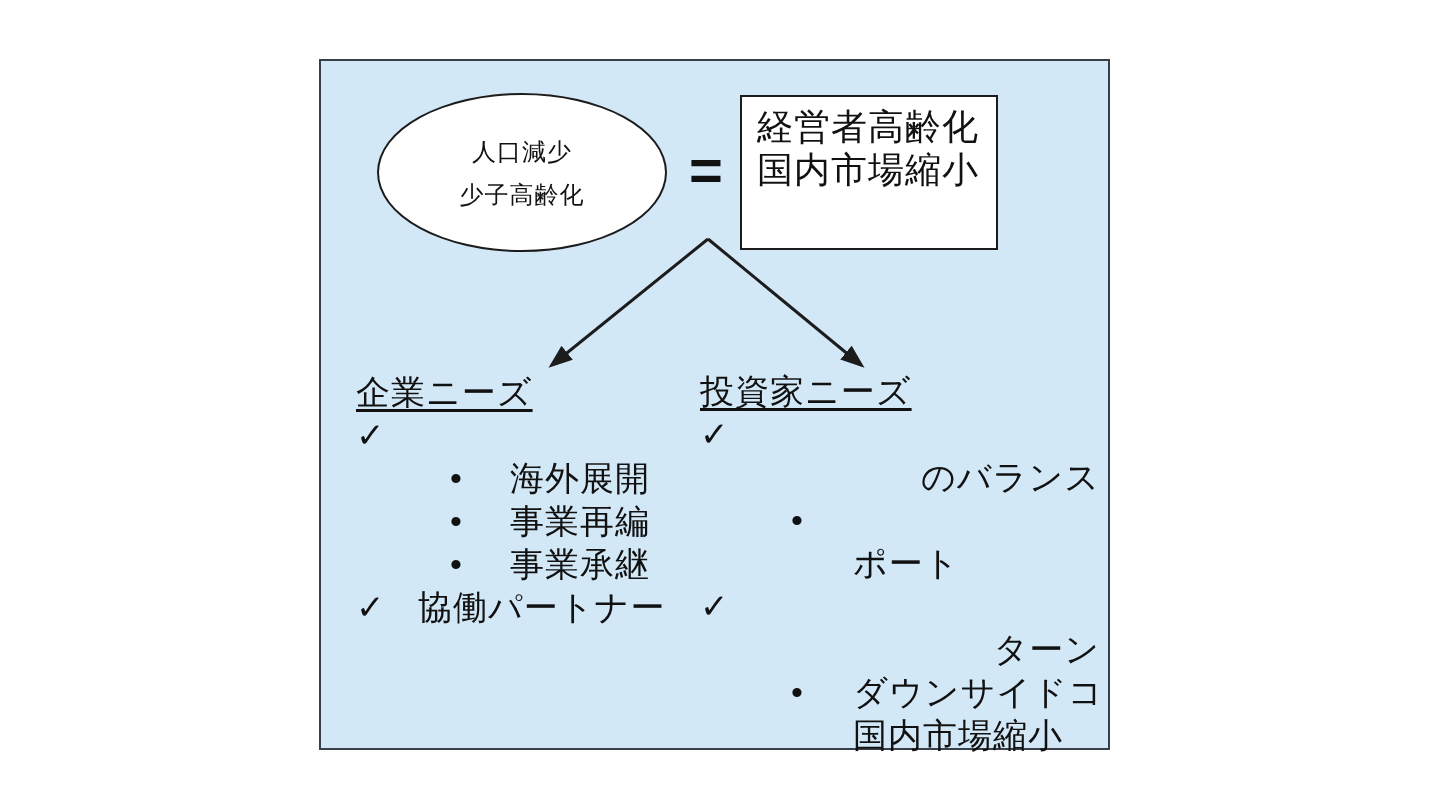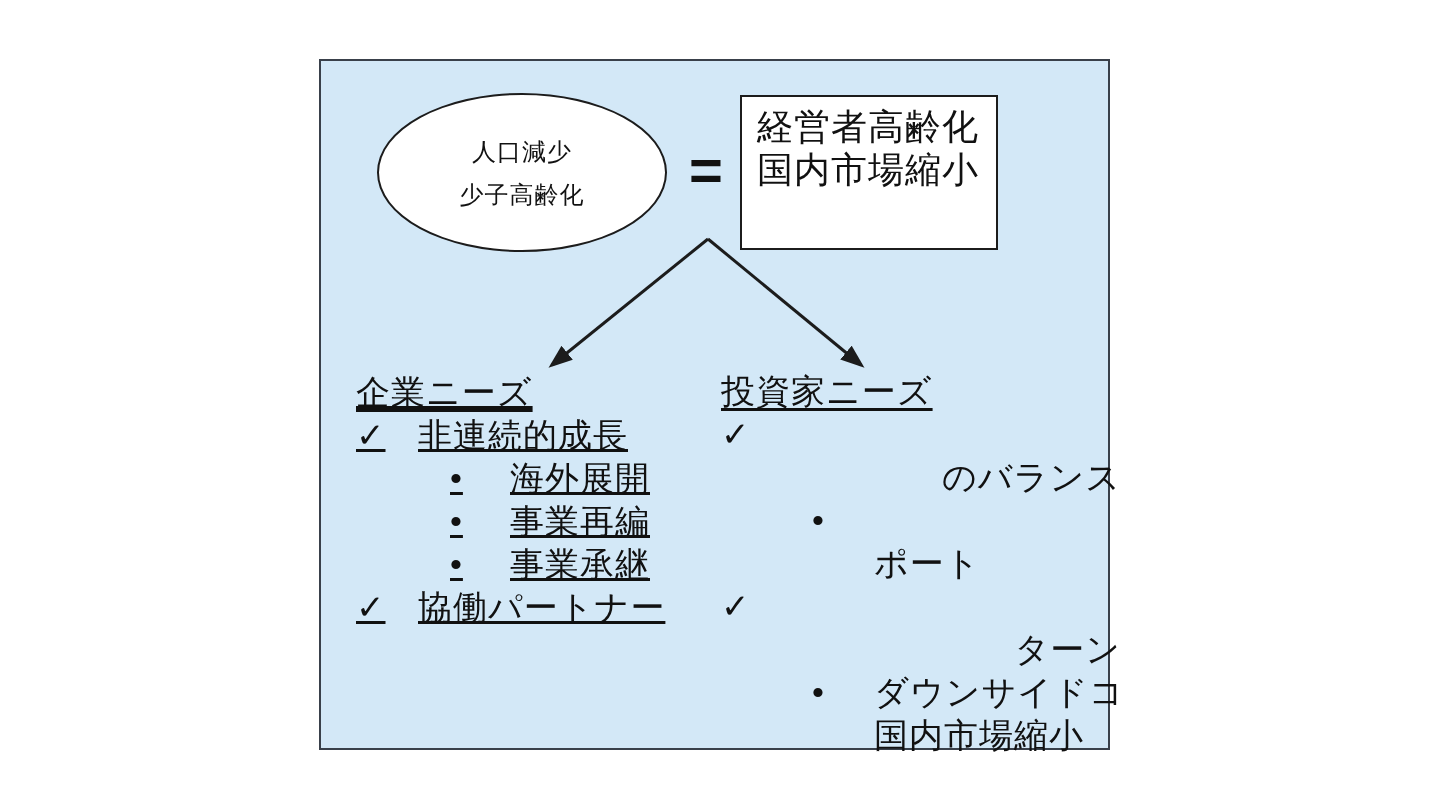--- a/index.html
+++ b/index.html
@@ -62,22 +62,22 @@
     width: 1440px; height: 810px;
     pointer-events: none;
   }
   .col {
     position: absolute;
     font-size: 34px;
     line-height: 43px;
     letter-spacing: 1px;
     white-space: nowrap;
   }
-  .col-corporate { left: 356px; top: 371px; width: 330px; text-decoration: underline; }
-  .col-investor  { left: 700px; top: 370px; width: 400px; margin-left: 21px; }
+  .col-corporate { left: 356px; top: 371px; width: 330px; }
+  .col-investor  { left: 700px; top: 370px; width: 400px; }
   .col-header {
     text-decoration: underline;
     text-decoration-thickness: 2.5px;
     text-underline-offset: 5px;
     height: 43px;
   }
   .row { display: flex; height: 43px; align-items: baseline; }
   .marker-check { flex: none; }
   .col-corporate .marker-check { width: 62px; }
   .col-investor  .marker-check { width: 58px; }
@@ -118,21 +118,20 @@
     <line x1="708" y1="239" x2="552" y2="365" stroke="#1C1C1C" stroke-width="3" marker-end="url(#ah)"></line>
     <line x1="708" y1="239" x2="861" y2="365" stroke="#1C1C1C" stroke-width="3" marker-end="url(#ah)"></line>
   </svg>
 
   <div class="col col-corporate">
     <div class="col-header">企業ニーズ</div>
 
     <div>
       <div class="row">
         <span class="marker-check">✓</span>
-        <span>非連続的成長</span>
       </div>
     </div>
 
     <div class="row row-sub">
       <span class="marker-bullet">•</span>
       <span>海外展開</span>
     </div>
 
     <div class="row row-sub">
       <span class="marker-bullet">•</span>

